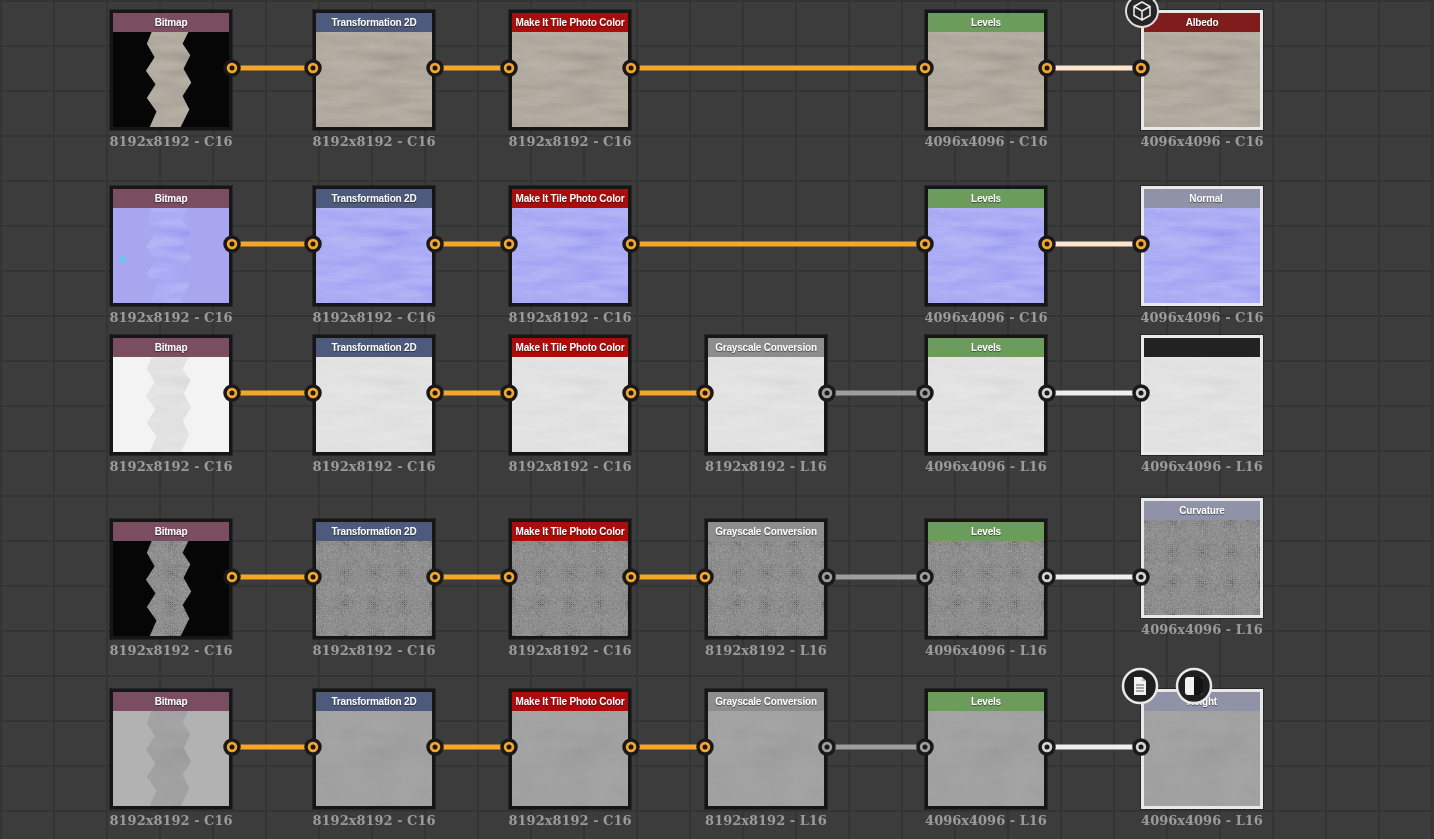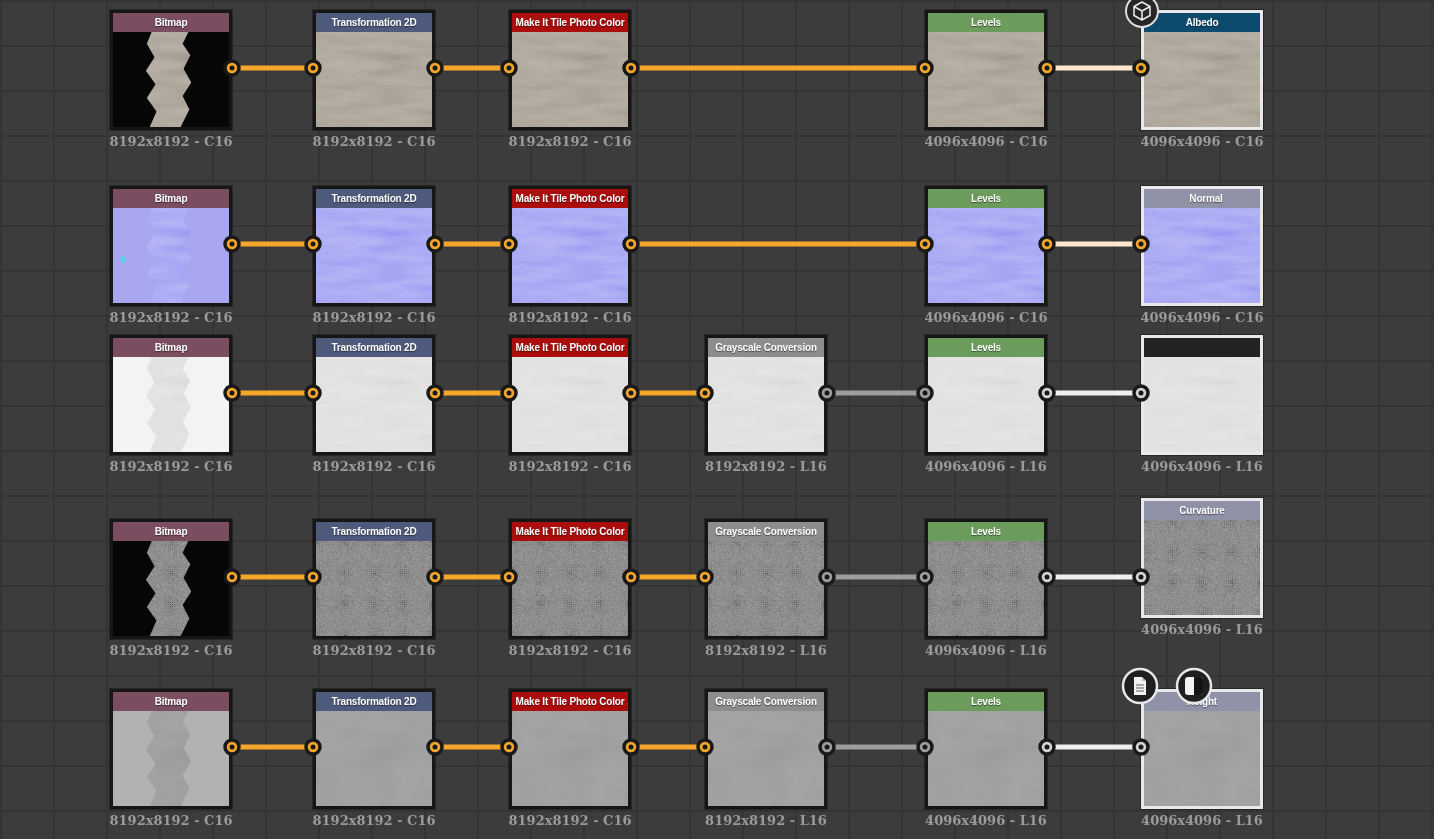--- a/index.html
+++ b/index.html
@@ -310,21 +310,21 @@
     <div class="node-body">
         <svg viewBox="0 0 120 98" preserveAspectRatio="none">
           <rect width="120" height="98" fill="#b4aa9c"></rect>
           <rect width="120" height="98" filter="url(#fRipple)" opacity="0.38" style="mix-blend-mode:multiply"></rect>
           <rect width="120" height="98" filter="url(#fRipple)" opacity="0.22" style="mix-blend-mode:screen"></rect>
         </svg>
       </div>
     <div class="node-caption">4096x4096 - C16</div>
   </div>
     <div class="node output" style="left: 1141px; top: 10px;">
-    <div class="node-header" style="background: #0c4a6e;">Albedo</div>
+    <div class="node-header" style="background: #7f1d1d;">Albedo</div>
     <div class="node-body">
         <svg viewBox="0 0 120 98" preserveAspectRatio="none">
           <rect width="120" height="98" fill="#b4aa9c"></rect>
           <rect width="120" height="98" filter="url(#fRipple)" opacity="0.38" style="mix-blend-mode:multiply"></rect>
           <rect width="120" height="98" filter="url(#fRipple)" opacity="0.22" style="mix-blend-mode:screen"></rect>
         </svg>
       </div>
     <div class="node-caption">4096x4096 - C16</div>
   </div>
     <div class="node" style="left: 110px; top: 186px;">

